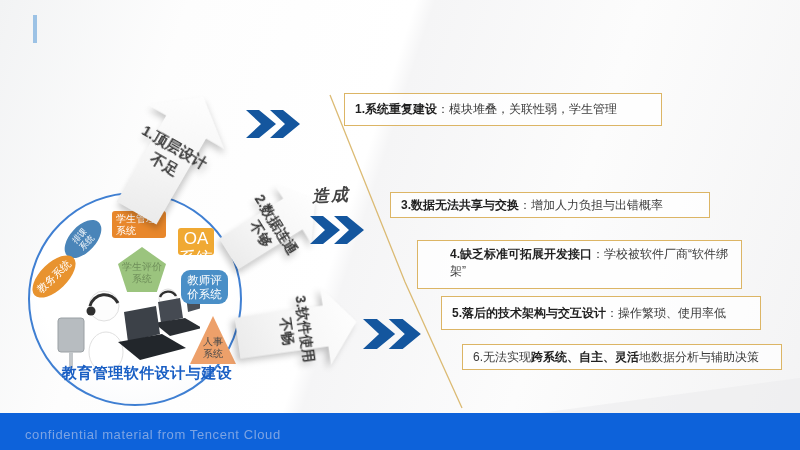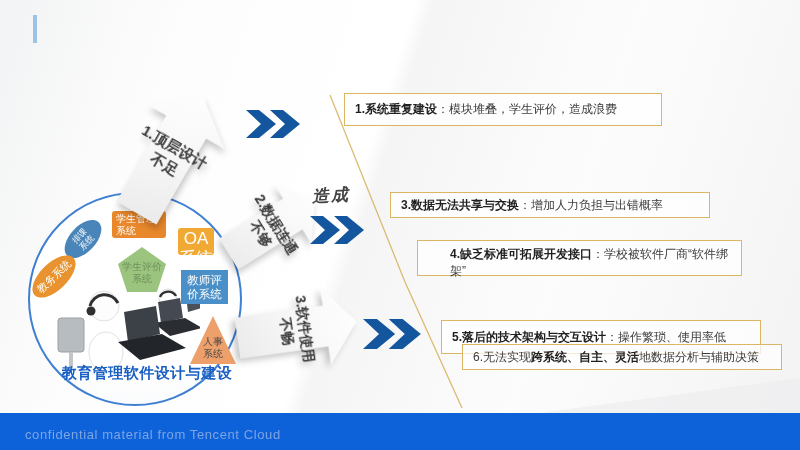--- a/index.html
+++ b/index.html
@@ -15,21 +15,21 @@
   
   .circle{position:absolute;left:28px;top:192px;width:210px;height:210px;border-radius:50%;
           border:2px solid #3f7fd2;background:radial-gradient(circle at 50% 40%,#ffffff 60%,#f5f7fa 100%);}
   .caption{position:absolute;left:44px;top:364px;width:180px;text-align:center;
            font-size:15px;font-weight:bold;color:#1a5fc4;letter-spacing:0.5px;margin-left:13px;}
   .badge{position:absolute;color:#fff;text-align:center;line-height:1.2;}
   .b-xsgl{left:112px;top:211px;width:54px;height:27px;background:#e8872b;border-radius:3px;font-size:10px;padding-top:2px;text-align:left;padding-left:4px;box-sizing:border-box;}
   .b-oa{left:178px;top:228px;width:36px;height:27px;background:#f0a933;border-radius:3px;font-size:17px;padding-top:1px;box-sizing:border-box;}
   .b-xspj{left:118px;top:247px;width:48px;height:45px;background:#9bc47e;font-size:10px;color:#6f8f5a;
           clip-path:polygon(50% 0%,100% 38%,81% 100%,19% 100%,0% 38%);padding-top:14px;box-sizing:border-box;font-family:Liberation Serif, serif;}
-  .b-jspj{left:181px;top:270px;width:47px;height:34px;background:#4a8fc7;border-radius:0;font-size:11.5px;padding-top:4px;box-sizing:border-box;}
+  .b-jspj{left:181px;top:270px;width:47px;height:34px;background:#4a8fc7;border-radius:9px;font-size:11.5px;padding-top:4px;box-sizing:border-box;}
   .b-rs{left:190px;top:316px;width:46px;height:48px;background:#eda06a;color:#4a4a4a;font-size:10px;
         clip-path:polygon(50% 0%,100% 100%,0% 100%);padding-top:20px;box-sizing:border-box;}
   .b-pk{left:60px;top:226px;width:46px;height:26px;background:#4a85b9;border-radius:50%;font-size:8.5px;
         transform:rotate(-47deg);padding-top:3px;box-sizing:border-box;}
   .b-jw{left:27px;top:263px;width:54px;height:27px;background:#e8932f;border-radius:50%;font-size:10.5px;
         transform:rotate(-44deg);line-height:27px;white-space:nowrap;}
   
   .people{position:absolute;left:40px;top:268px;}
   
   .banner{position:absolute;filter:drop-shadow(3px 4px 3px rgba(0,0,0,0.22));}
@@ -48,22 +48,22 @@
          color:#454545;letter-spacing:2px;transform:rotate(-3deg);}
   
   .pbox{position:absolute;border:1.5px solid #dcb565;background:rgba(255,255,255,0.72);
         font-size:12px;color:#3c3c3c;display:flex;align-items:center;
         padding:0 10px;box-sizing:border-box;white-space:nowrap;}
   .pbox b{color:#1f1f1f;}
   .pbox.wrap{white-space:normal;align-items:flex-start;padding-top:5px;display:block;line-height:1.45;}
   .p1{left:344px;top:93px;width:318px;height:33px;}
   .p2{left:366px;top:142px;width:320px;height:34px;}
   .p3{left:390px;top:192px;width:320px;height:26px;}
-  .p4{left:417px;top:240px;width:325px;height:36px;padding-left:32px;}
-  .p5{left:441px;top:296px;width:320px;height:34px;margin-top:24px;}
+  .p4{left:417px;top:240px;width:325px;height:49px;padding-left:32px;}
+  .p5{left:441px;top:296px;width:320px;height:34px;}
   .p6{left:462px;top:344px;width:320px;height:26px;}
   
   .footer{position:absolute;left:0;top:413px;width:800px;height:37px;background:#0d62da;}
   .conf{position:absolute;left:25px;top:14px;font-size:13px;color:#7da4e3;letter-spacing:0.6px;}
   .brand{position:absolute;right:22px;top:6px;display:flex;align-items:center;margin-top:44px;}
   .brand-name{color:#ffffff;font-size:19px;margin-left:7px;letter-spacing:1px;}
   
   .corner-band{position:absolute;left:540px;top:378px;width:260px;height:35px;background:#ebebec;opacity:.55;
                clip-path:polygon(0 100%,100% 0,100% 100%);}
   .overlay-svg{position:absolute;left:0;top:0;pointer-events:none;}
@@ -164,21 +164,21 @@
     <polygon points="24,0 37,0 54,14 37,28 24,28 39,14" fill="#14569e"></polygon>
   </svg>
   <svg class="chev" style="left:361px;top:319px;" width="64" height="30" viewBox="0 0 56 28">
     <polygon points="0,0 13,0 30,14 13,28 0,28 15,14" fill="#14569e"></polygon>
     <polygon points="24,0 37,0 54,14 37,28 24,28 39,14" fill="#14569e"></polygon>
   </svg>
 
   <div class="cause">造成</div>
 
   <div class="pbox p1">
-    <span><span></span><b>1.系统重复建设</b><span>：模块堆叠，学生评价，造成浪费</span></span>
+    <span><span></span><b>1.系统重复建设</b><span>：模块堆叠，关联性弱，学生管理</span></span>
   </div>
   <div class="pbox p3">
     <span><span></span><b>3.数据无法共享与交换</b><span>：增加人力负担与出错概率</span></span>
   </div>
   <div class="pbox p4 wrap">
     <span><span></span><b>4.缺乏标准可拓展开发接口</b><span>：学校被软件厂商“软件绑架”</span></span>
   </div>
   <div class="pbox p5">
     <span><span></span><b>5.落后的技术架构与交互设计</b><span>：操作繁琐、使用率低</span></span>
   </div>

